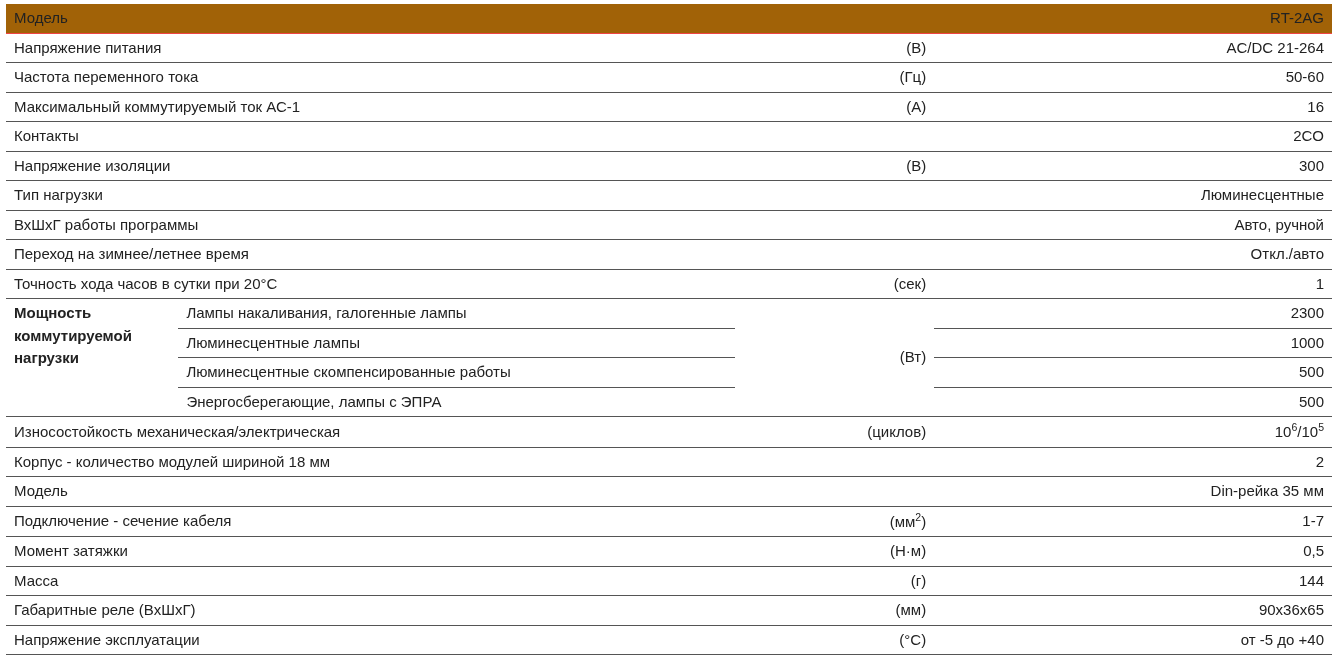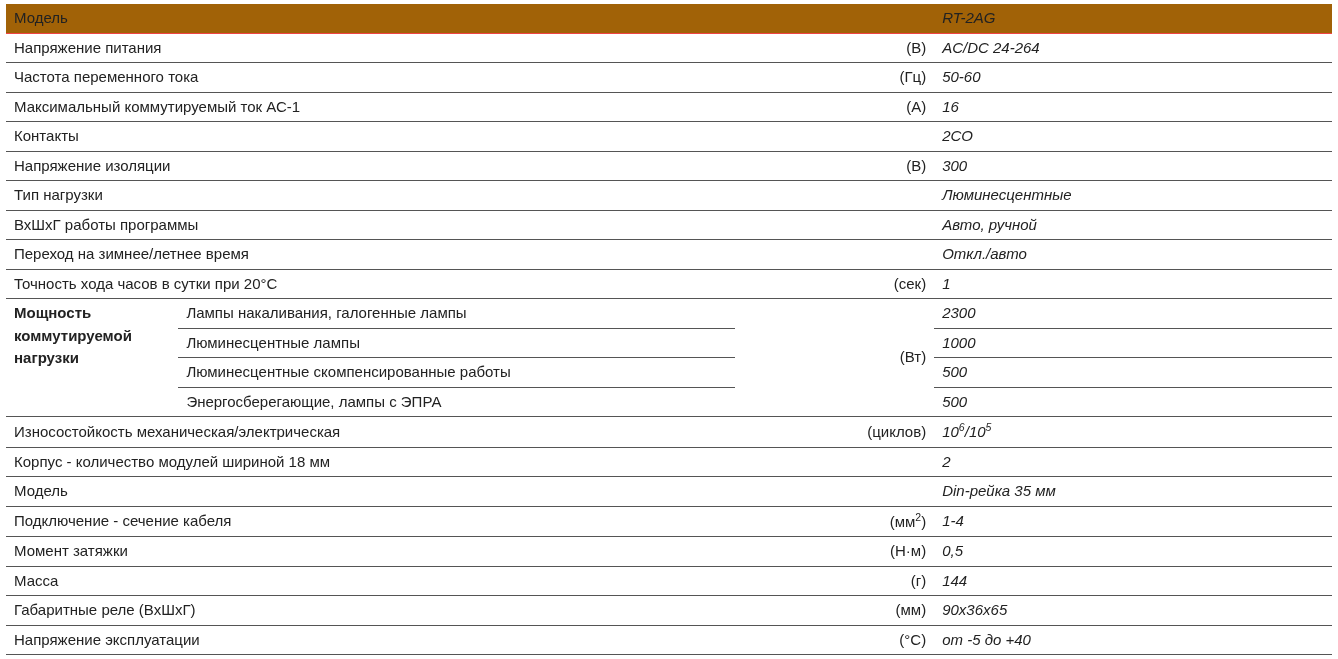--- a/index.html
+++ b/index.html
@@ -18,21 +18,21 @@
       line-height: 1.5;
     }
     .tbl tr.header td {
       background: #a16207;
       font-weight: 400;
       border-bottom: 1px solid #ef4444;
     }
     .col-label { width: 13%; }
     .col-sub   { width: 42%; }
     .col-unit  { width: 15%; text-align: right; padding-right: 24px;}
-    .col-val   { width: 30%; text-align: left; font-style: italic; }
+    .col-val   { width: 30%; text-align: right; }
     sup { font-size: 0.7em; }
   </style>
 </head>
 <body>
 
 <table class="tbl">
   <colgroup>
     <col class="col-label">
     <col class="col-sub">
     <col class="col-unit">
@@ -43,21 +43,21 @@
       <tr class="header">
     <td colspan="3">Модель</td>
     <td class="col-val">RT-2AG</td>
   </tr>
 
   </tbody>
     <tbody id="rows1">
       <tr>
         <td colspan="2">Напряжение питания</td>
         <td class="col-unit">(В)</td>
-        <td class="col-val">AC/DC 24-264</td>
+        <td class="col-val">AC/DC 21-264</td>
       </tr>
       <tr>
         <td colspan="2">Частота переменного тока</td>
         <td class="col-unit">(Гц)</td>
         <td class="col-val">50-60</td>
       </tr>
       <tr>
         <td colspan="2">Максимальный коммутируемый ток АС-1</td>
         <td class="col-unit">(А)</td>
         <td class="col-val">16</td>
@@ -135,21 +135,21 @@
         <td class="col-val">Din-рейка 35 мм</td>
       </tr>
     </tbody>
 
   <tbody>
       <tr>
     <td colspan="2">Подключение - сечение кабеля</td>
     <td class="col-unit">
       <span>(мм</span><sup>2</sup><span>)</span>
     </td>
-    <td class="col-val">1-4</td>
+    <td class="col-val">1-7</td>
   </tr>
 
   </tbody>
     <tbody id="rows3">
       <tr>
         <td colspan="2">Момент затяжки</td>
         <td class="col-unit">(Н·м)</td>
         <td class="col-val">0,5</td>
       </tr>
       <tr>

